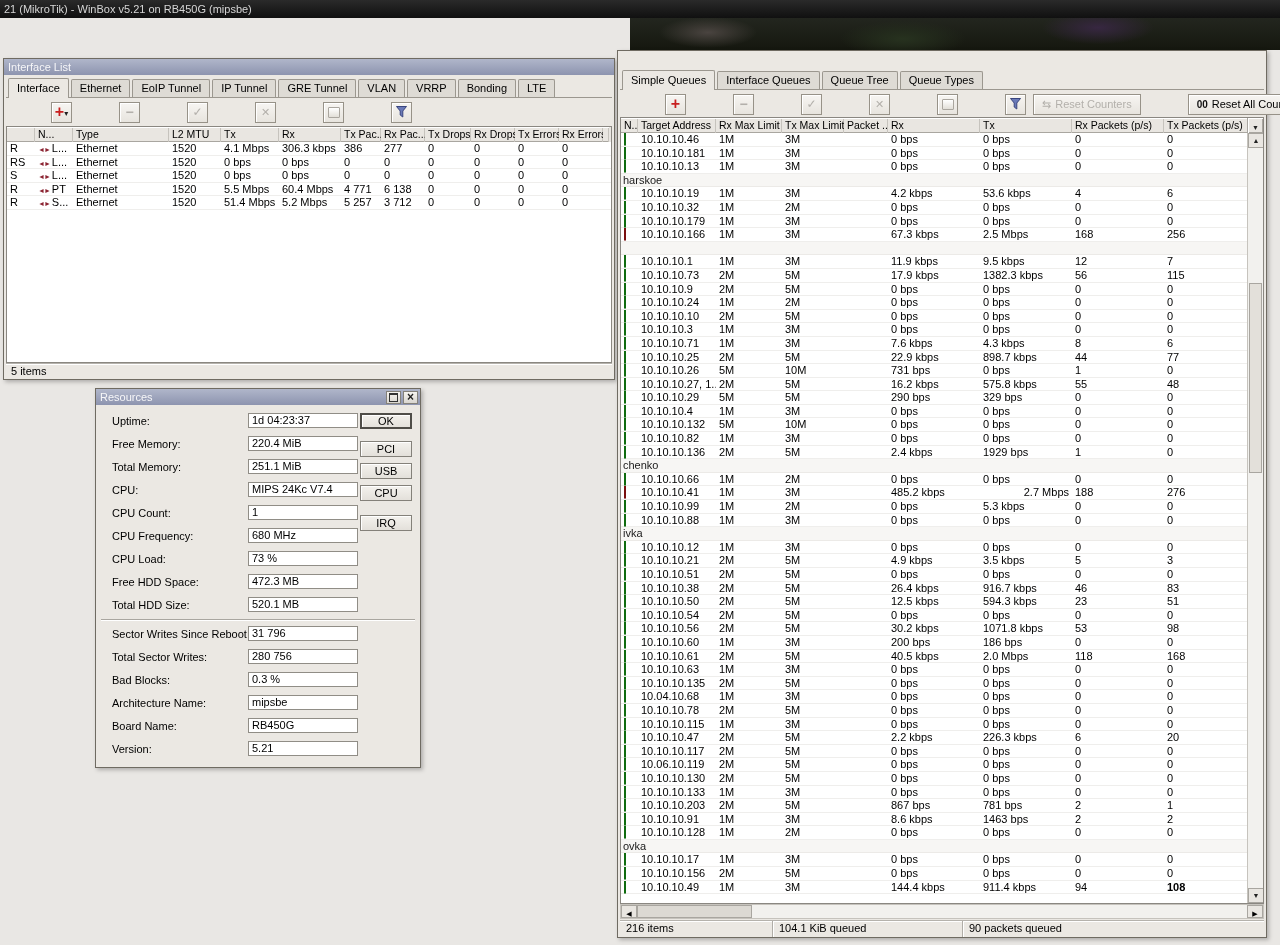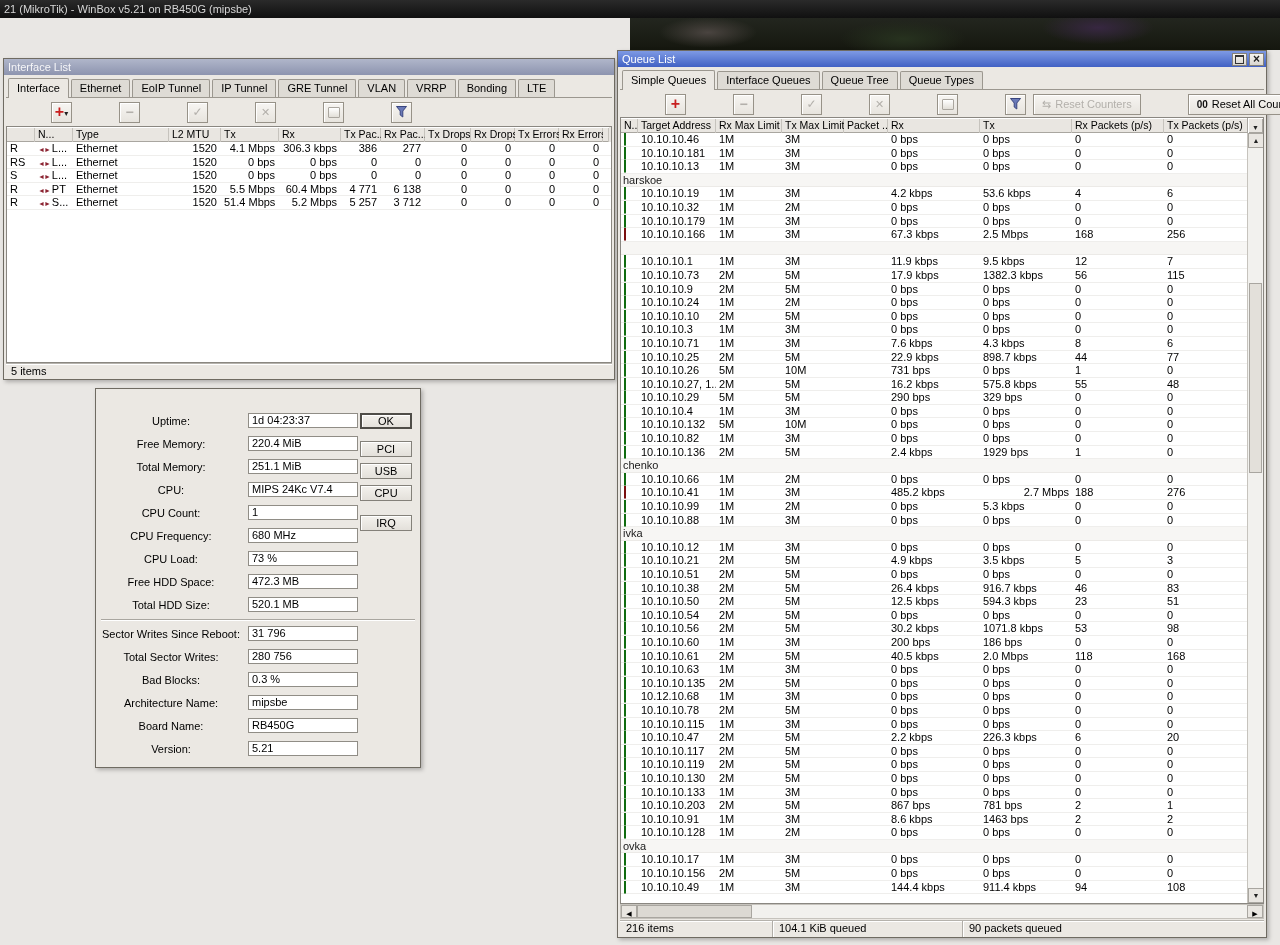--- a/index.html
+++ b/index.html
@@ -74,21 +74,21 @@
            box-shadow:inset 0 1px 0 #fff, inset -1px 0 0 #c6c3bd, inset 0 -1px 0 #a9a6a0; }
   .sort-slash { font-size:9px; color:#444; margin-left:3px; }
   .colbtn { position:absolute; right:0; top:0; width:16px; height:15px;
             background:#e9e6e1; box-shadow:inset 1px 1px 0 #fff, inset -1px -1px 0 #a9a6a0;
             border-left:1px solid #a9a6a0; display:flex; align-items:center; justify-content:center; }
   .lbody { position:absolute; left:0; right:0; top:15px; bottom:0; overflow:hidden; }
   .lbody.with-vs { right:16px; }
   .drow { display:flex; height:13.6px; line-height:13.4px; box-shadow:inset 0 -1px 0 #efeeec;
           white-space:nowrap; }
   .dcell { flex:0 0 auto; overflow:hidden; padding:0 3px; }
-  .dcell.r { text-align:right; padding-right:4px; }
+  .dcell.r { text-align:left; padding-right:4px; }
   .crow { height:13.6px; line-height:13.4px; background:#f7f6f4;
           box-shadow:inset 0 -1px 0 #eceae7; padding-left:2px; color:#1a1a1a; }
   .qic { width:8px; height:10px; border-radius:2px; margin:1px auto 0; }
   .q-ok  { background:linear-gradient(#8aed8a,#2eb32e 45%,#1e8f1e); border:1px solid #0f6b0f; }
   .q-full{ background:linear-gradient(#f59a9a,#d42a2a 45%,#a31212); border:1px solid #7a0f0f; }
   .ic-ifport::before { content:"◄►"; color:#8b2230; font-size:7px; letter-spacing:-1px; margin-right:2px; }
 
   
   .vscroll { position:absolute; top:15px; right:0; bottom:0; width:16px;
              background:#f2f1ee; border-left:1px solid #c6c3bd; }
@@ -117,21 +117,21 @@
   .qseg + .qseg { border-left:1px solid #b0ada7; box-shadow:inset 1px 0 0 #fff; }
 
   
   #win-if { left:3px; top:58px; width:612px; height:322px; }
   #win-if .tabbar { top:17px; } #win-if .toolbar { top:40px; }
   #win-if .listbox { top:67px; height:237px; }
   #win-if .statusbar { top:304px; }
 
   #win-res { left:95px; top:388px; width:326px; height:380px; }
   .resfield { position:absolute; height:16px; }
-  .reslabel { position:absolute; left:0; width:142px; text-align:center; line-height:16px;
+  .reslabel { position:absolute; left:12px; width:142px; text-align:left; line-height:16px;
               white-space:nowrap; overflow:hidden; }
   .resinput { position:absolute; left:148px; width:110px; height:15px; background:#fff;
               border:1px solid #908d86; line-height:13px; padding:0 3px; white-space:nowrap; overflow:hidden; }
   .resbtn { position:absolute; left:264px; width:52px; height:16px;
             background:linear-gradient(#f4f2ee,#e3e0da); border:1px solid #84817a;
             box-shadow:inset 1px 1px 0 #fff; display:flex; align-items:center; justify-content:center; }
   .resbtn.default { border:1px solid #4f4d48; box-shadow:inset 0 0 0 1px #4f4d48, inset 2px 2px 0 #fff; }
   .groove { position:absolute; left:5px; right:5px; top:230px; height:2px;
             border-top:1px solid #a9a6a0; border-bottom:1px solid #fff; }
 
@@ -276,20 +276,31 @@
             <div class="dcell r" style="width: 44px;">0</div>
           </div>
         </div>
     </div>
     <div class="statusbar">
       <span>5 items</span>
     </div>
   </div>
 
   <div class="window" id="win-res">
+    <div class="titlebar inactive">
+      <span class="tb-title">Resources</span>
+      <span class="winbtns">
+        <span class="winbtn">
+            <span class="ic-maxi"></span>
+          </span>
+        <span class="winbtn">
+            <span class="ic-close"></span>
+          </span>
+      </span>
+    </div>
     <div id="res-fields">
         <div class="resfield" style="top: 24px; left: 4px; right: 4px;">
           <div class="reslabel">Uptime:</div>
           <div class="resinput">1d 04:23:37</div>
         </div>
         <div class="resfield" style="top: 47px; left: 4px; right: 4px;">
           <div class="reslabel">Free Memory:</div>
           <div class="resinput">220.4 MiB</div>
         </div>
         <div class="resfield" style="top: 70px; left: 4px; right: 4px;">
@@ -349,31 +360,20 @@
     <div id="res-buttons">
         <div class="resbtn default" style="top: 24px;">OK</div>
         <div class="resbtn" style="top: 52px;">PCI</div>
         <div class="resbtn" style="top: 74px;">USB</div>
         <div class="resbtn" style="top: 96px;">CPU</div>
         <div class="resbtn" style="top: 126px;">IRQ</div>
       </div>
   </div>
 
   <div class="window" id="win-q">
-    <div class="titlebar active">
-      <span class="tb-title">Queue List</span>
-      <span class="winbtns">
-        <span class="winbtn">
-            <span class="ic-maxi"></span>
-          </span>
-        <span class="winbtn">
-            <span class="ic-close"></span>
-          </span>
-      </span>
-    </div>
     <div class="tabbar" id="q-tabs">
         <div class="tab active">Simple Queues</div>
         <div class="tab">Interface Queues</div>
         <div class="tab">Queue Tree</div>
         <div class="tab">Queue Types</div>
       </div>
     <div class="toolbar">
       <div class="tbtn">
         <span class="ic-add"></span>
         </div>
@@ -826,21 +826,21 @@
             <div class="dcell" style="width: 66px;">2M</div>
             <div class="dcell" style="width: 62px;">5M</div>
             <div class="dcell" style="width: 44px;"></div>
             <div class="dcell" style="width: 92px;">0 bps</div>
             <div class="dcell" style="width: 92px;">0 bps</div>
             <div class="dcell" style="width: 92px;">0</div>
             <div class="dcell" style="width: 89px;">0</div>
           </div>
           <div class="drow">
             <div class="dcell" style="width: 17px;"><span class="qic q-ok"></span></div>
-            <div class="dcell" style="width: 78px;">10.12.10.68</div>
+            <div class="dcell" style="width: 78px;">10.04.10.68</div>
             <div class="dcell" style="width: 66px;">1M</div>
             <div class="dcell" style="width: 62px;">3M</div>
             <div class="dcell" style="width: 44px;"></div>
             <div class="dcell" style="width: 92px;">0 bps</div>
             <div class="dcell" style="width: 92px;">0 bps</div>
             <div class="dcell" style="width: 92px;">0</div>
             <div class="dcell" style="width: 89px;">0</div>
           </div>
           <div class="drow">
             <div class="dcell" style="width: 17px;"><span class="qic q-ok"></span></div>
@@ -881,21 +881,21 @@
             <div class="dcell" style="width: 66px;">2M</div>
             <div class="dcell" style="width: 62px;">5M</div>
             <div class="dcell" style="width: 44px;"></div>
             <div class="dcell" style="width: 92px;">0 bps</div>
             <div class="dcell" style="width: 92px;">0 bps</div>
             <div class="dcell" style="width: 92px;">0</div>
             <div class="dcell" style="width: 89px;">0</div>
           </div>
           <div class="drow">
             <div class="dcell" style="width: 17px;"><span class="qic q-ok"></span></div>
-            <div class="dcell" style="width: 78px;">10.10.10.119</div>
+            <div class="dcell" style="width: 78px;">10.06.10.119</div>
             <div class="dcell" style="width: 66px;">2M</div>
             <div class="dcell" style="width: 62px;">5M</div>
             <div class="dcell" style="width: 44px;"></div>
             <div class="dcell" style="width: 92px;">0 bps</div>
             <div class="dcell" style="width: 92px;">0 bps</div>
             <div class="dcell" style="width: 92px;">0</div>
             <div class="dcell" style="width: 89px;">0</div>
           </div>
           <div class="drow">
             <div class="dcell" style="width: 17px;"><span class="qic q-ok"></span></div>
@@ -977,21 +977,21 @@
           </div>
           <div class="drow">
             <div class="dcell" style="width: 17px;"><span class="qic q-ok"></span></div>
             <div class="dcell" style="width: 78px;">10.10.10.49</div>
             <div class="dcell" style="width: 66px;">1M</div>
             <div class="dcell" style="width: 62px;">3M</div>
             <div class="dcell" style="width: 44px;"></div>
             <div class="dcell" style="width: 92px;">144.4 kbps</div>
             <div class="dcell" style="width: 92px;">911.4 kbps</div>
             <div class="dcell" style="width: 92px;">94</div>
-            <div class="dcell" style="width: 89px;">108</div>
+            <div class="dcell" style="width: 89px; font-weight: bold;">108</div>
           </div>
         </div>
       <div class="vscroll">
         <div class="sbtn up">
             <span class="ic-up"></span>
           </div>
         <div class="vthumb"></div>
         <div class="sbtn down">
             <span class="ic-dn"></span>
           </div>

